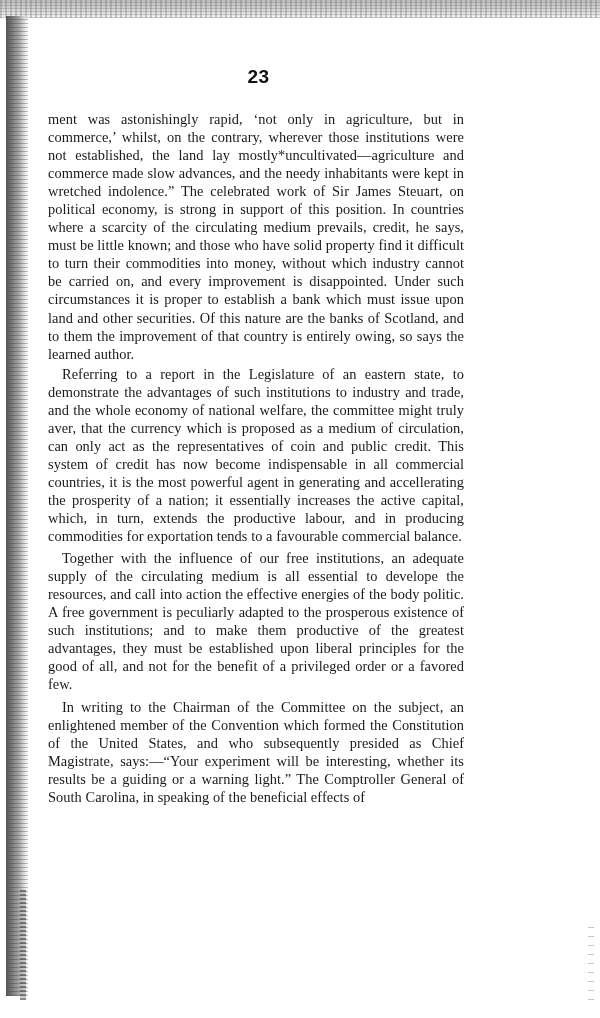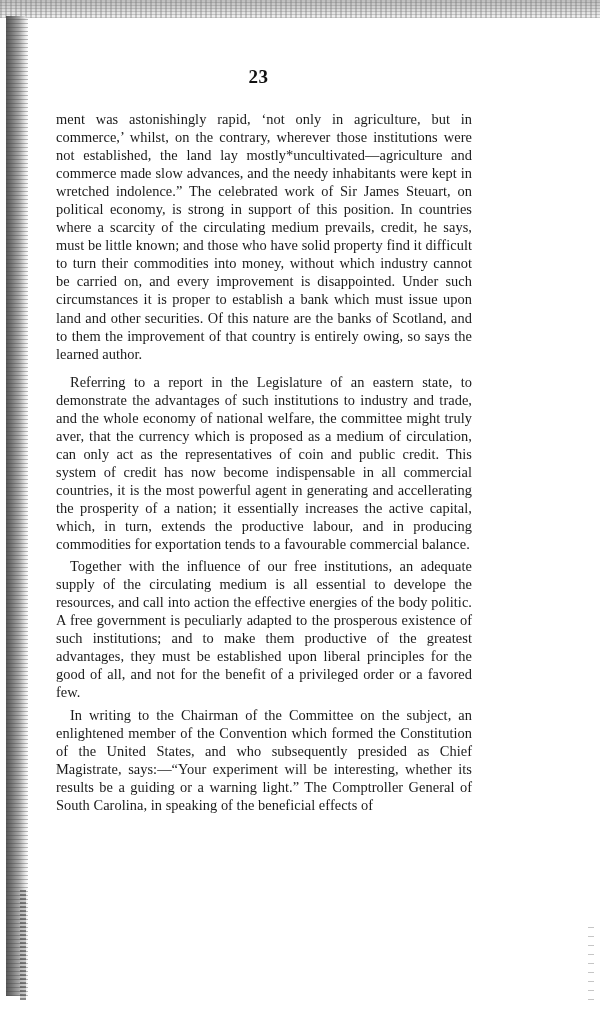--- a/index.html
+++ b/index.html
@@ -44,42 +44,42 @@
       position: absolute;
       right: 6px; top: 920px;
       width: 6px; height: 80px;
       background: repeating-linear-gradient(0deg, rgba(90,90,90,0.35) 0 1px, rgba(255,255,255,0) 1px 9px);
     }
     .page-number {
       position: absolute;
       left: 0; width: 517px;
       top: 66px;
       text-align: center;
-      font-family: Liberation Serif, serif;
+      font-family: Liberation Sans, sans-serif;
       font-weight: bold;
       font-size: 19px;
       letter-spacing: 0.5px;
       color: #111;
     }
     .text-block {
       position: absolute;
-      left: 56px;
+      left: 48px;
       top: 110px;
       width: 416px;
       font-size: 14.4px;
       line-height: 18.05px;
       text-align: justify;
       letter-spacing: 0.05px;
     }
     .text-block p {
       margin: 0;
     }
     .text-block p.indent {
       text-indent: 14px;
-      margin-top: 10px;
+      margin-top: 2px;
     }
     .text-block p.gap {
       margin-top: 4px;
     }
   </style>
 </head>
 <body>
 
 <div class="top-edge"></div>
 <div class="left-binding"></div>

